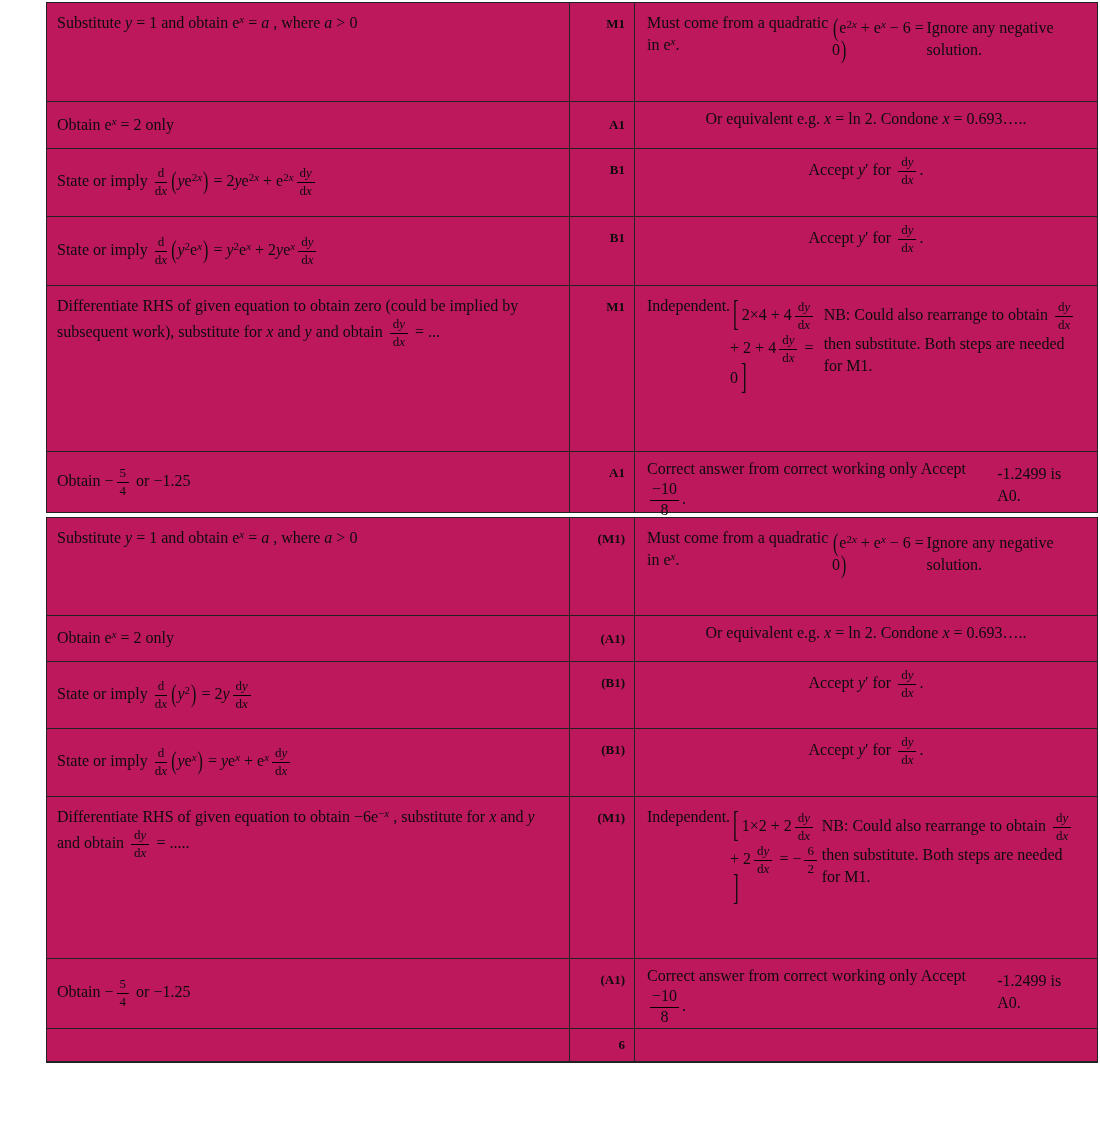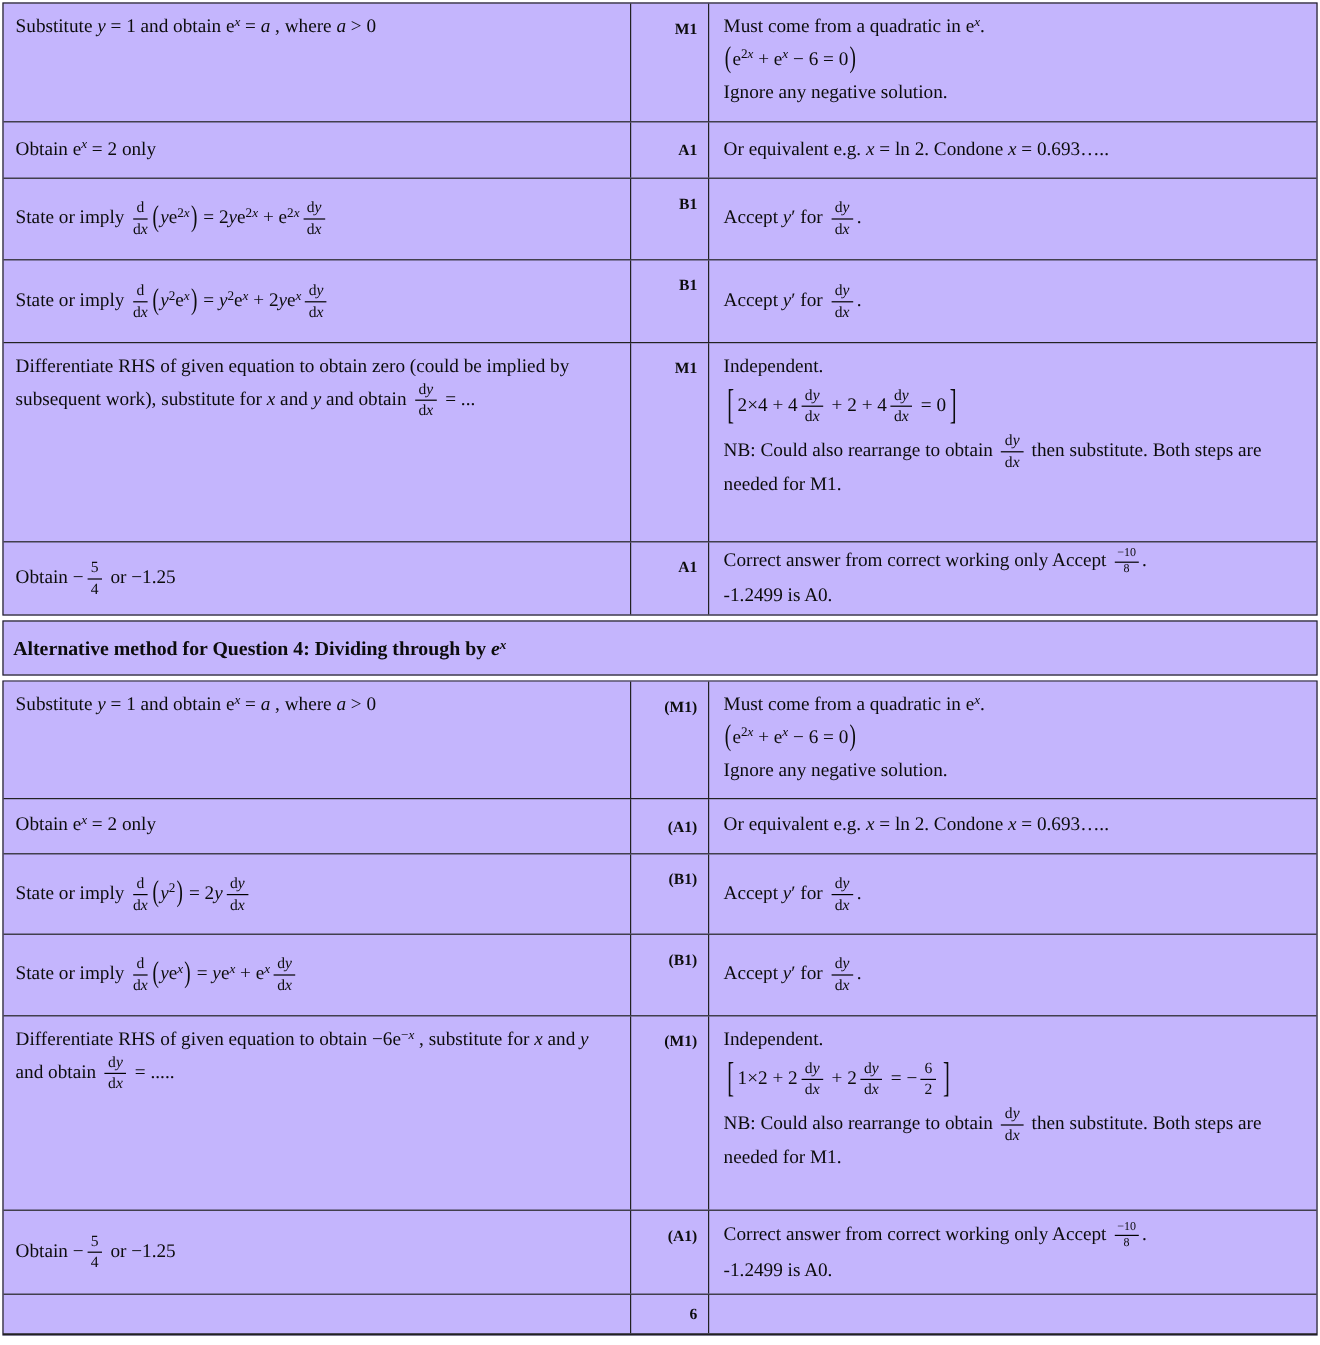--- a/index.html
+++ b/index.html
@@ -3,43 +3,43 @@
 <meta charset="utf-8">
 <style>
   :root{ --bd:#222222; --ink:#0c0c0c; --bg:#ffffff; }
   html,body{margin:0;padding:0;}
   body{
     width:1100px;height:1121px;overflow:hidden;
     background:var(--bg);color:var(--ink);
     font-family:"Liberation Serif","DejaVu Serif",serif;
   }
   .sheet{box-sizing:border-box;width:1100px;padding:2px 2px 0 2px;}
-  .tbl{border:1.5px solid var(--bd);background:#c4b5fd;}
+  .tbl{border:1.5px solid var(--bd);background:#be185d;margin-left:44px;}
   .tbl.sep-top{margin-top:4px;}
   .tbl.last{border-bottom:2.5px solid var(--bd);}
   .row{display:flex;box-sizing:border-box;}
   .row + .row{border-top:1px solid var(--bd);}
   .cell{box-sizing:border-box;}
   .ca{width:522px;padding:6px 10px;display:flex;flex-direction:column;justify-content:flex-start;}
   .cm{width:66px;border-left:1px solid var(--bd);border-right:1px solid var(--bd);
       padding:0 9px;display:flex;justify-content:flex-end;align-items:flex-start;padding-top:13px;}
-  .cg{flex:1;padding:6px 12px;display:flex;flex-direction:column;justify-content:flex-start;}
+  .cg{flex:1;padding:6px 12px;display:flex;flex-direction:row;justify-content:flex-start;}
   .al-top .ca,.al-top .cg{padding-top:9px;}
   .al-mid .ca,.al-mid .cg,.al-b1 .ca,.al-b1 .cg,
   .al-a1 .ca,.al-a1 .cg{justify-content:center;}
   .al-mid .cm,.al-total .cm{align-items:center;padding-top:0;}
   .mark{font-weight:bold;font-size:13px;white-space:nowrap;}
   .fml{font-size:16px;line-height:1.4;}
   .gline + .gline{margin-top:5px;}
   sup{font-size:11px;line-height:0;vertical-align:0.5em;}
   .frac{display:inline-flex;flex-direction:column;align-items:center;vertical-align:middle;
         margin:0 3px;line-height:1.15;}
   .frac .fn{display:block;padding:0 3px 1px;border-bottom:1px solid #000;font-size:13px;}
   .frac .fd{display:block;padding-top:1px;font-size:13px;}
-  .frac.sm .fn,.frac.sm .fd{font-size:10px;padding:0 2px 1px;}
+  .frac.sm .fn,.frac.sm .fd{font-size:16px;padding:0 2px 1px;}
   .bigp{display:inline-block;transform:scaleY(1.55);transform-origin:center;margin:0 1px;}
   .bigb{display:inline-block;transform:scaleY(2.05);transform-origin:center;margin:0 3px;font-size:17px;}
   .hdr-tbl .hdr{padding:11px 8px 10px;font-weight:bold;font-size:16.5px;}
   .hdr-tbl .hdr sup{font-weight:bold;}
 </style>
 </head>
 <body>
 
 <div class="sheet">
 
@@ -153,23 +153,20 @@
         <div class="fml gline">Correct answer from correct working only Accept <span class="frac sm">
               <span class="fn">−10</span>
               <span class="fd">8</span>
             </span>.</div>
         <div class="fml gline">-1.2499 is A0.</div>
       </div>
     </div>
 
   </div>
 
-  <div class="tbl hdr-tbl sep-top">
-    <div class="hdr fml">Alternative method for Question 4: Dividing through by <i>e</i><sup><i>x</i></sup></div>
-  </div>
 
   <div class="tbl sep-top last">
 
     <div class="row al-top" style="height:97px">
       <div class="cell ca">
         <div class="fml">Substitute <i>y</i> = 1 and obtain e<sup><i>x</i></sup> = <i>a</i> , where <i>a</i> &gt; 0</div>
       </div>
       <div class="cell cm">
         <span class="mark">(M1)</span>
       </div>

